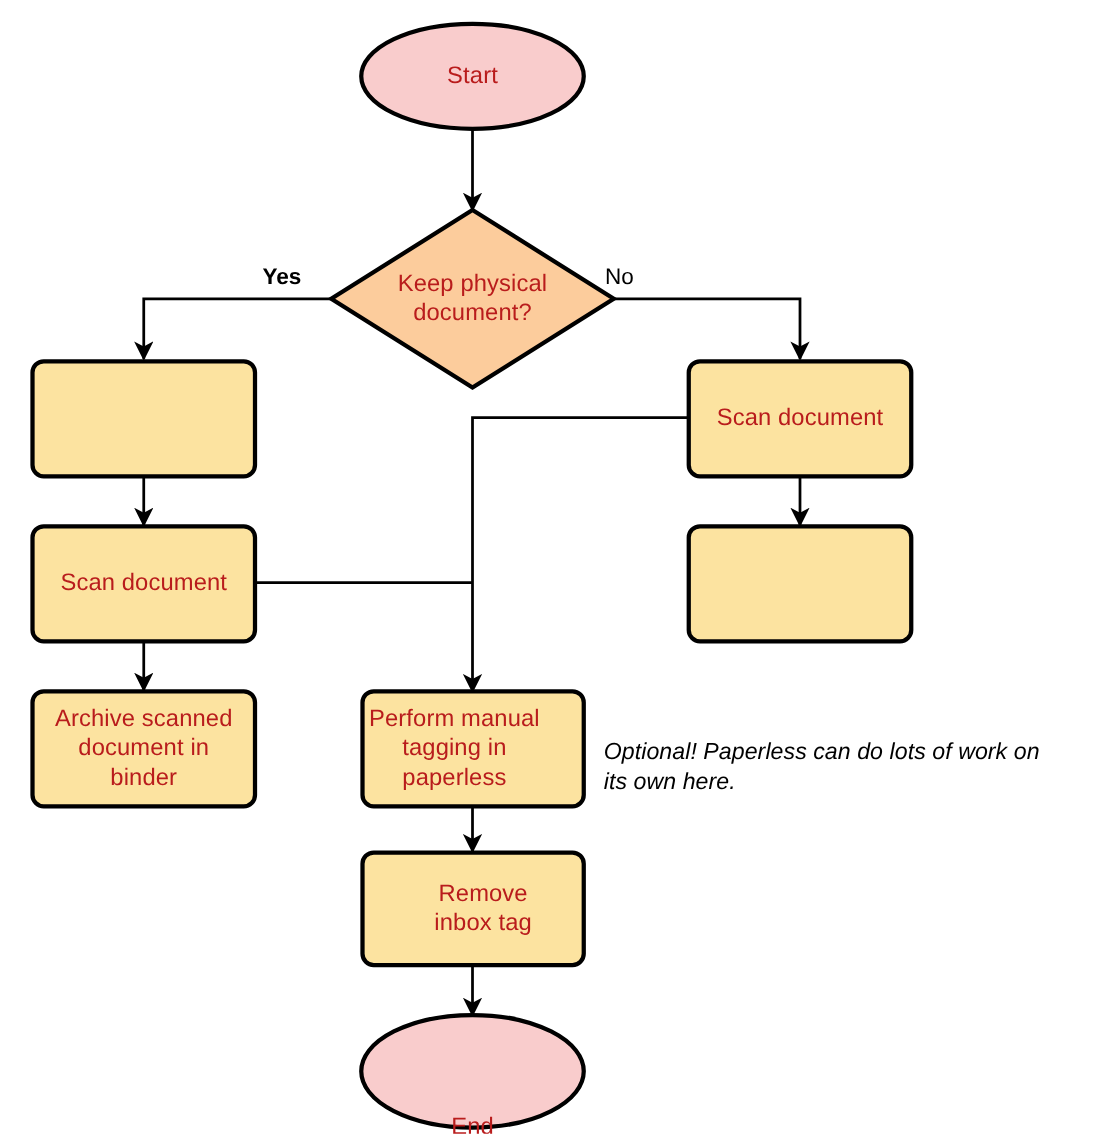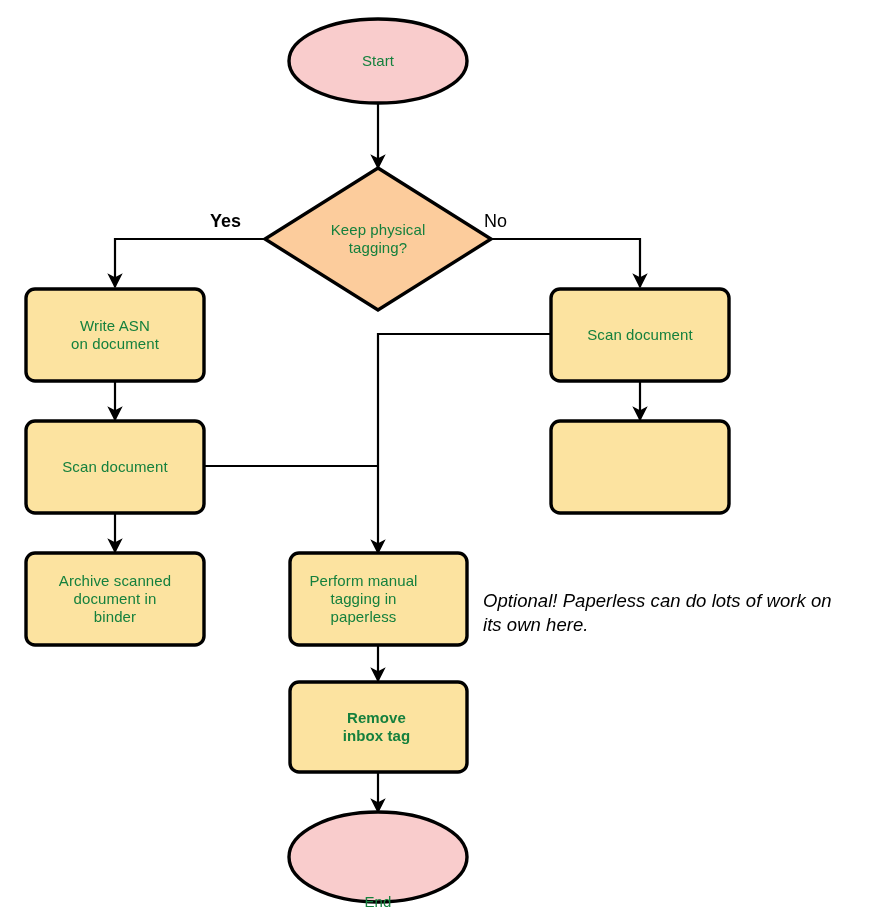--- a/index.html
+++ b/index.html
@@ -28,23 +28,23 @@
     height: 907px;
     display: block;
   }
   
   .node-label {
     position: absolute;
     display: flex;
     align-items: center;
     justify-content: center;
     text-align: center;
-    color: #15803d;
+    color: #b91c1c;
     font-family: "Liberation Sans", sans-serif;
-    font-size: 15px;
+    font-size: 19px;
     line-height: 1.22;
     white-space: pre-line;
     pointer-events: none;
     letter-spacing: 0.1px;
   }
   .edge-label {
     position: absolute;
     color: #000000;
     font-family: "Liberation Sans", sans-serif;
     font-size: 18px;
@@ -117,39 +117,37 @@
 
       <rect x="290" y="682" width="177" height="90" rx="9" ry="9" fill="#fce3a0" stroke="#000000" stroke-width="3.4"></rect>
 
       <ellipse cx="378" cy="857" rx="89" ry="45" fill="#f9cccc" stroke="#000000" stroke-width="3.4"></ellipse>
     </g>
   </svg>
 
   <div class="node-label" style="left:289px; top:19px; width:178px; height:84px;">Start</div>
 
   <div class="node-label" style="left:278px; top:205px; width:200px; height:68px;">Keep physical
-tagging?</div>
+document?</div>
 
-  <div class="node-label" style="left:26px; top:289px; width:178px; height:92px;">Write ASN
-on document</div>
 
   <div class="node-label" style="left:26px; top:421px; width:178px; height:92px;">Scan document</div>
 
   <div class="node-label" style="left:26px; top:553px; width:178px; height:92px;text-align:center;">Archive scanned
 document in
 binder</div>
 
   <div class="node-label" style="left:551px; top:289px; width:178px; height:92px;">Scan document</div>
 
 
   <div class="node-label" style="left:290px; top:553px; width:147px; height:92px;">Perform manual
 tagging in
 paperless</div>
 
-  <div class="node-label" style="left:288px; top:682px; width:177px; height:90px;font-weight:bold;">Remove
+  <div class="node-label" style="left:298px; top:682px; width:177px; height:90px;">Remove
 inbox tag</div>
 
   <div class="node-label" style="left:289px; top:860px; width:178px; height:84px;">End</div>
 
   <div class="edge-label" style="left:210px; top:212px;font-weight:bold;">Yes</div>
 
   <div class="edge-label" style="left:484px; top:212px;">No</div>
 
   <div class="note-text" style="left:483px; top:589px; width:400px;">Optional! Paperless can do lots of work on
 its own here.</div>

